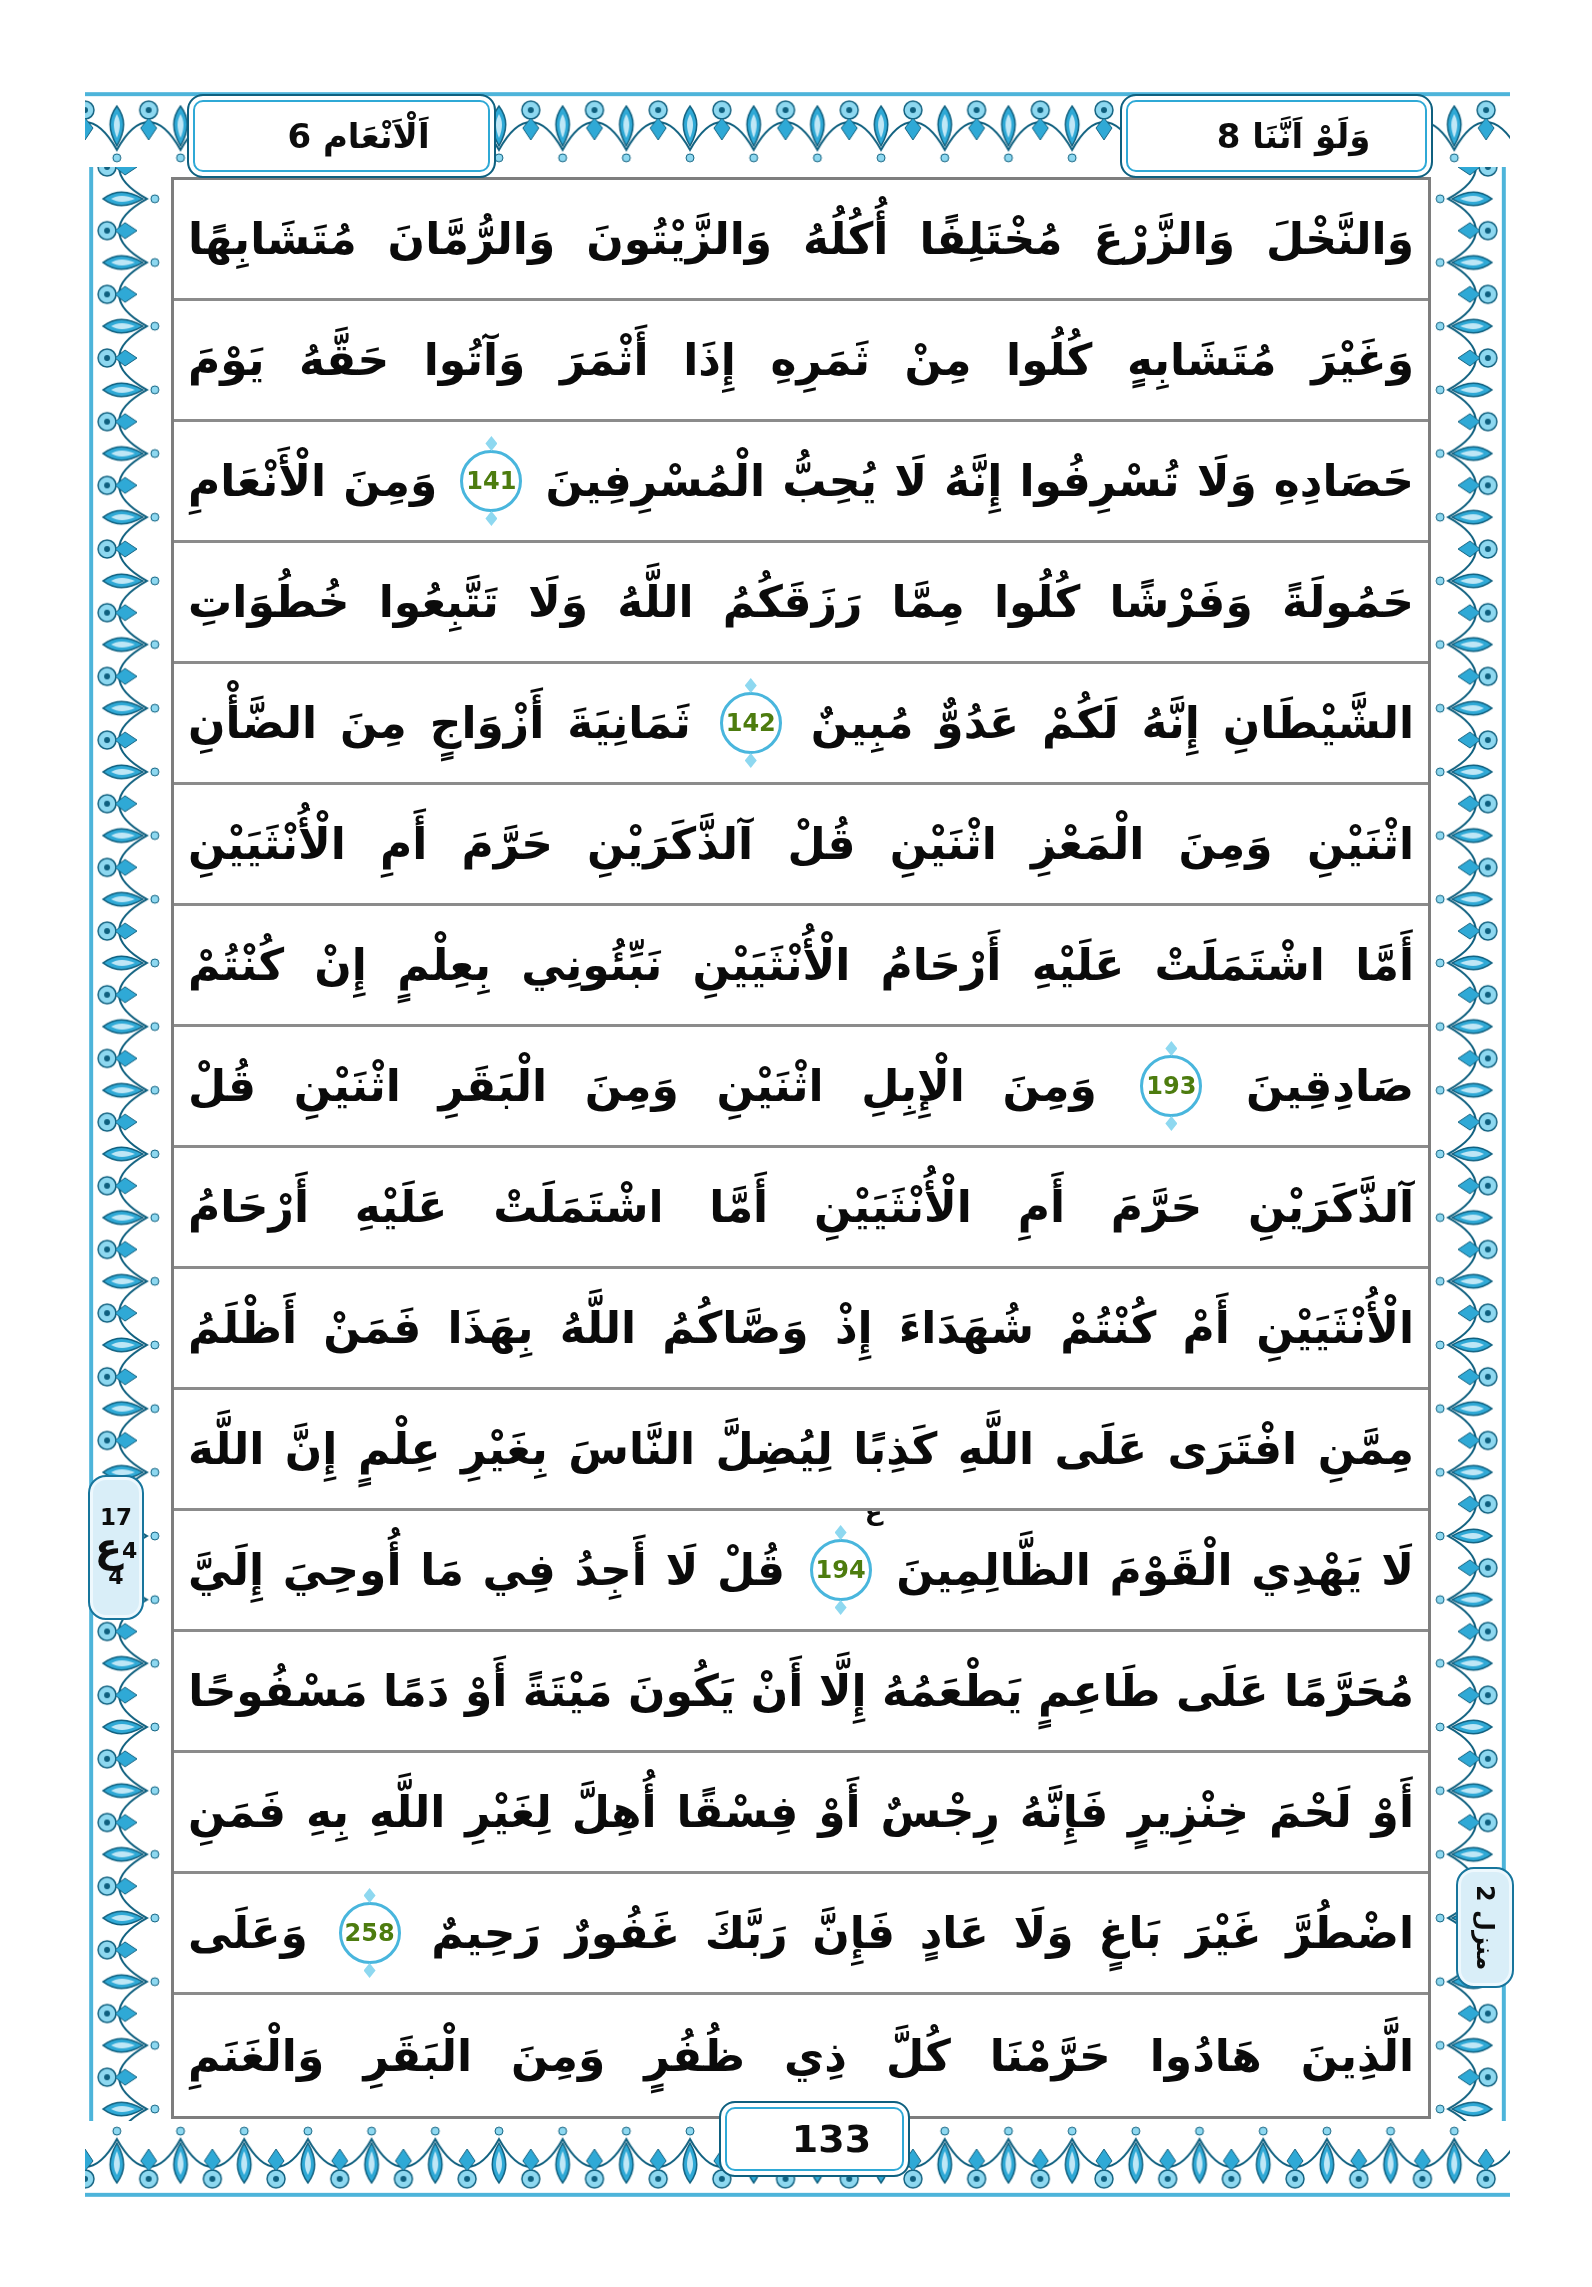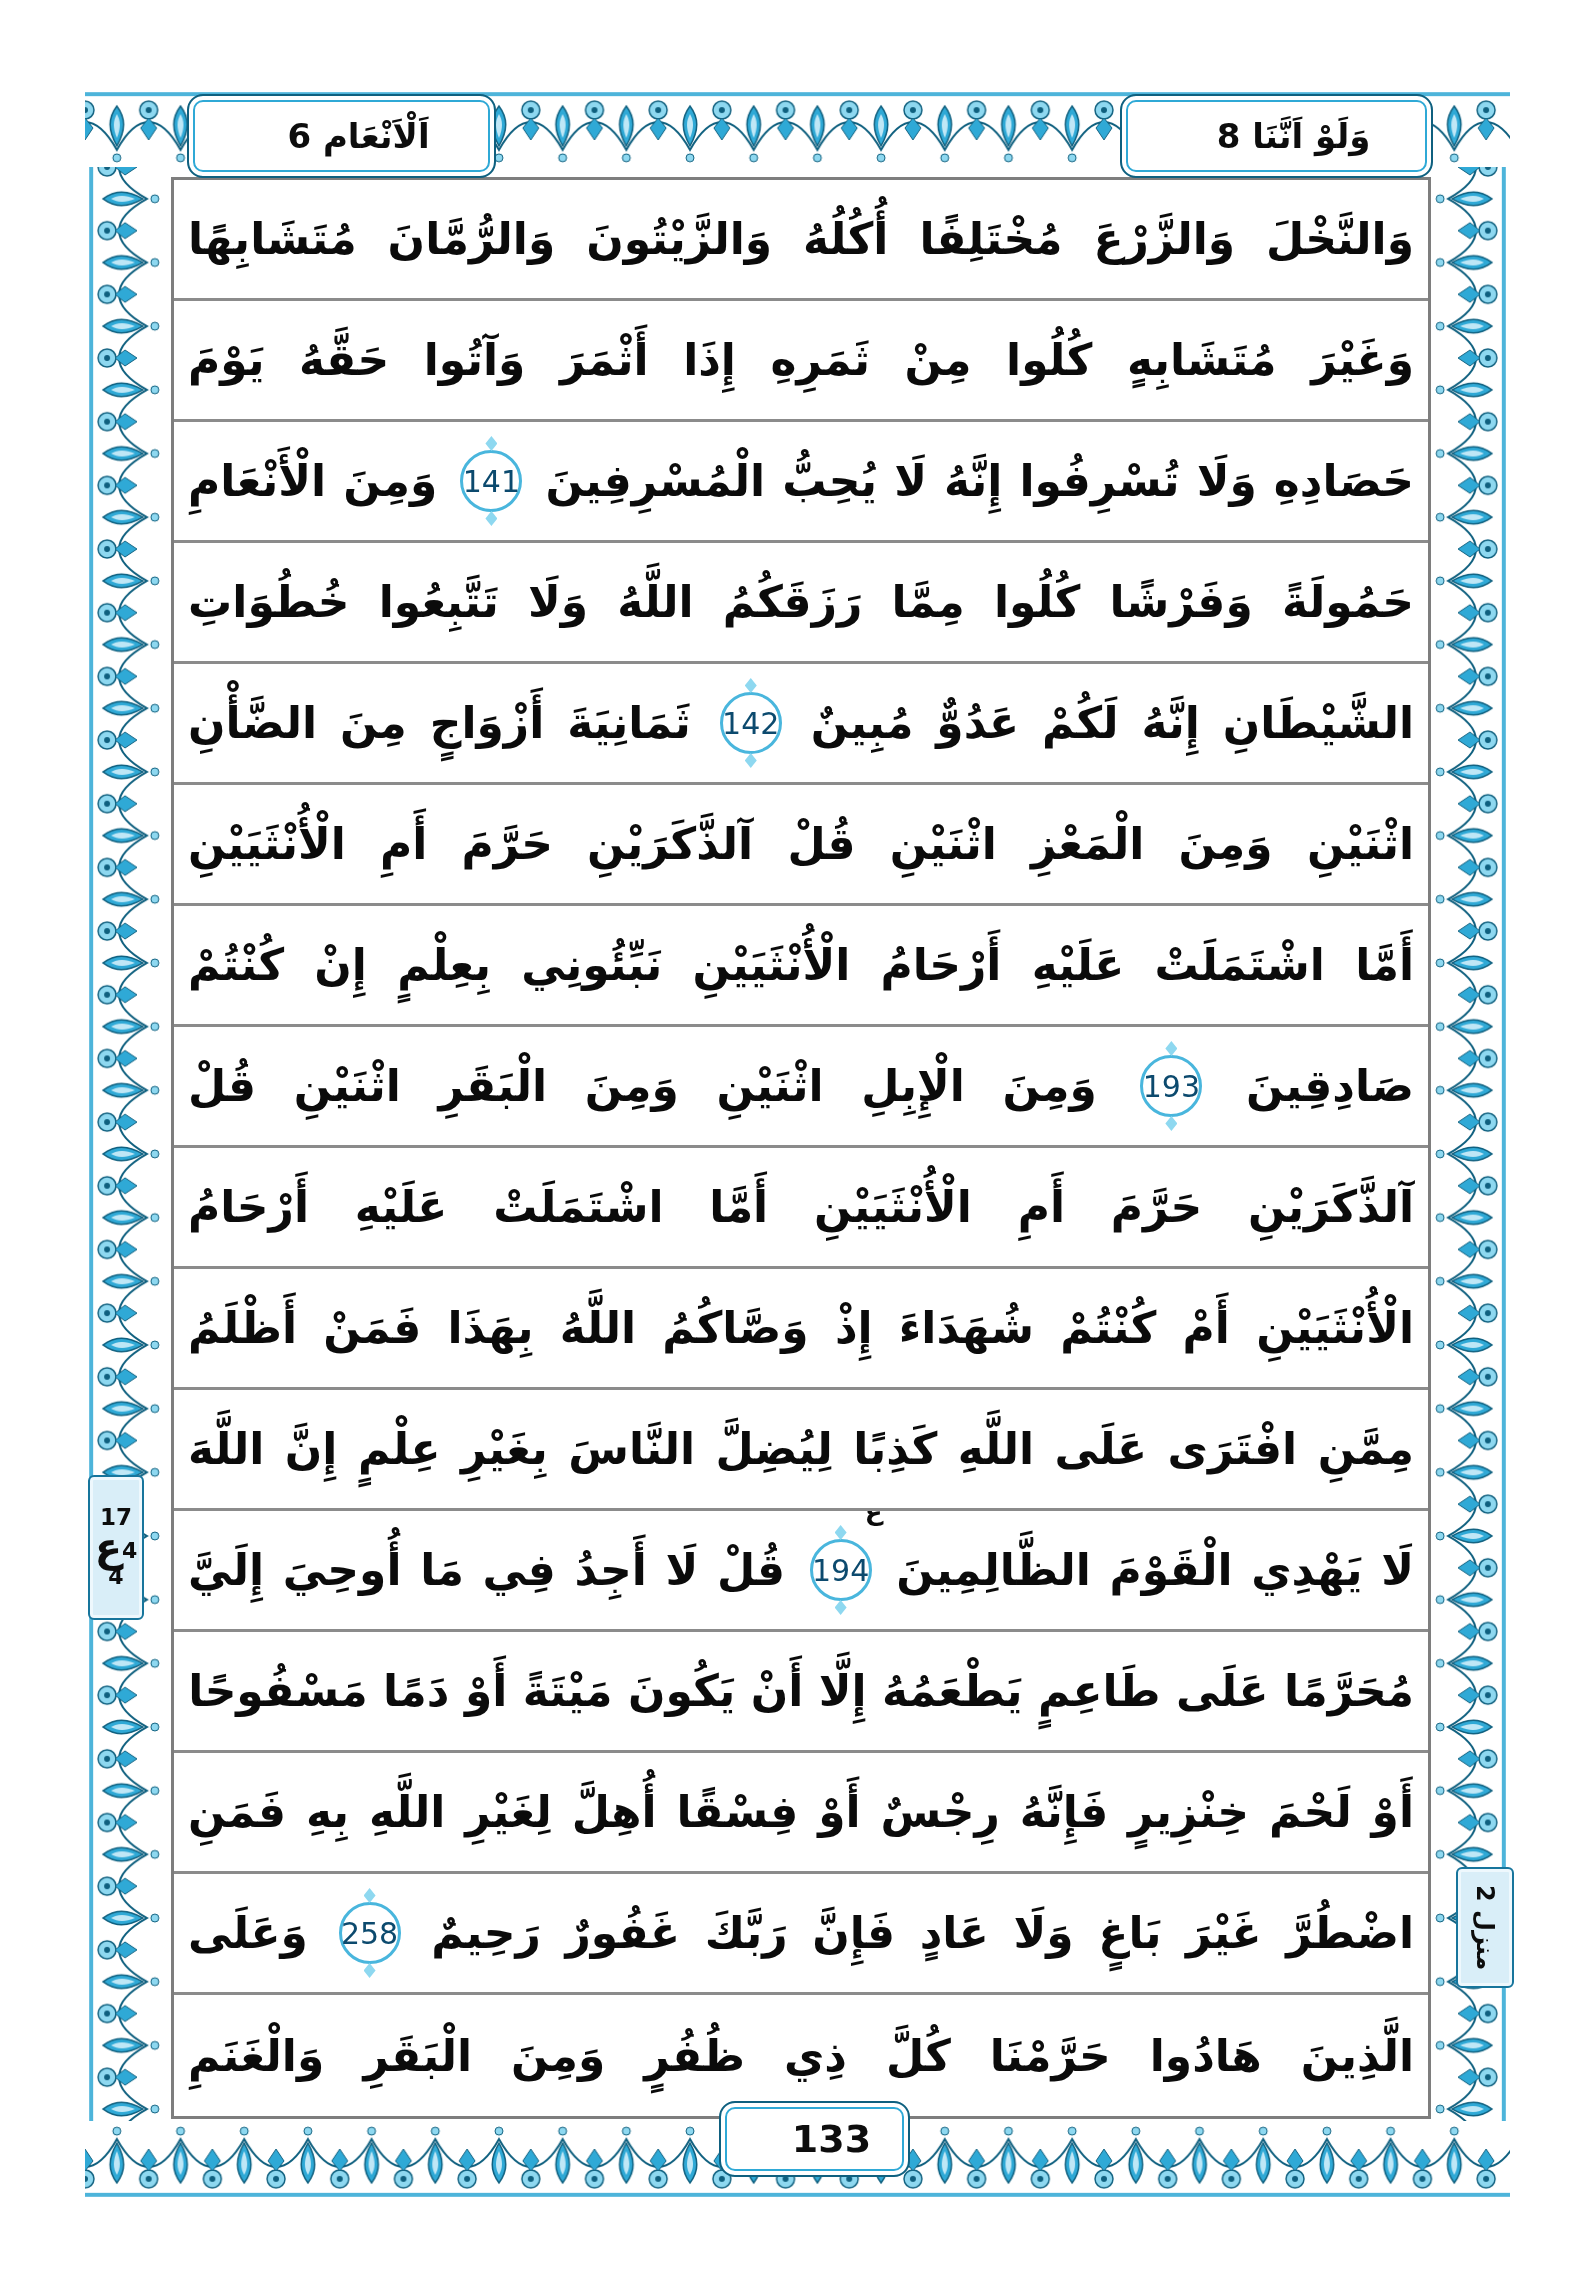--- a/index.html
+++ b/index.html
@@ -17,21 +17,21 @@
   .cartouche{position:absolute;background:#fff;border:2.5px solid #0f607f;border-radius:16px;
              box-shadow:inset 0 0 0 4px #fff, inset 0 0 0 6px #2fa9d6;
              display:flex;align-items:center;justify-content:center;z-index:5;padding-left:34px;}
   .cartouche .label{direction:rtl;font-weight:bold;font-size:34px;color:#0d0d0d;white-space:nowrap;}
   .cart-surah{left:187px;top:94px;width:271px;height:80px;}
   .cart-juz{left:1108px;top:94px;width:275px;height:80px;margin-left:12px;}
   .cart-page{left:719px;top:2101px;width:153px;height:72px;}
   .cart-page .label{font-size:38px;direction:ltr;}
 
   
-  .side-tab{position:absolute;background:#d9eef8;border:2.5px solid #17759c;border-radius:6px;
+  .side-tab{position:absolute;background:#d9eef8;border:2.5px solid #17759c;border-radius:18px;
             box-shadow:inset 0 0 0 3px #eef8fd;display:flex;flex-direction:column;
             align-items:center;justify-content:center;z-index:6;color:#0d0d0d;}
   .tab-ruku{left:88px;top:1475px;width:52px;height:141px;}
   .tab-ruku .r-top{font-size:23px;font-weight:bold;line-height:1;}
   .tab-ruku .r-mid{display:flex;align-items:flex-end;line-height:1;}
   .tab-ruku .r-ain{font-size:40px;font-weight:bold;line-height:.9;}
   .tab-ruku .r-num{font-size:22px;font-weight:bold;margin-bottom:3px;}
   .tab-ruku .r-bottom{font-size:22px;font-weight:bold;line-height:1.1;}
   .tab-manzil{left:1456px;top:1867px;width:54px;height:117px;}
   .tab-manzil .m-label{writing-mode:vertical-rl;font-size:24px;font-weight:bold;white-space:nowrap;}
@@ -47,21 +47,21 @@
 
   
   .aya{position:relative;flex:0 0 auto;width:56px;height:56px;border-radius:50%;
        border:3px solid #49b6dd;background:#fff;display:flex;align-items:center;
        justify-content:center;margin:0 6px;}
   .aya::before,.aya::after{content:"";position:absolute;left:50%;transform:translateX(-50%);
        width:12px;height:15px;background:#8ed8f0;
        clip-path:polygon(50% 0,100% 50%,50% 100%,0 50%);}
   .aya::before{top:-17px;}
   .aya::after{bottom:-17px;}
-  .aya-num{font-size:30px;font-weight:normal;direction:ltr;color:#0c4a6e;}
+  .aya-num{font-size:24px;font-weight:bold;direction:ltr;color:#4d7c0f;}
   .ruku-sign{position:absolute;top:-46px;right:-14px;font-size:26px;font-weight:bold;color:#0b0b0b;}
 </style>
 </head>
 <body>
 
 <div class="screen">
 
   <svg class="frame-strip frame-top" width="1425" height="82" viewBox="0 0 1432 82">
     <defs>
       <pattern id="pat-t" width="64" height="82" patternUnits="userSpaceOnUse">

